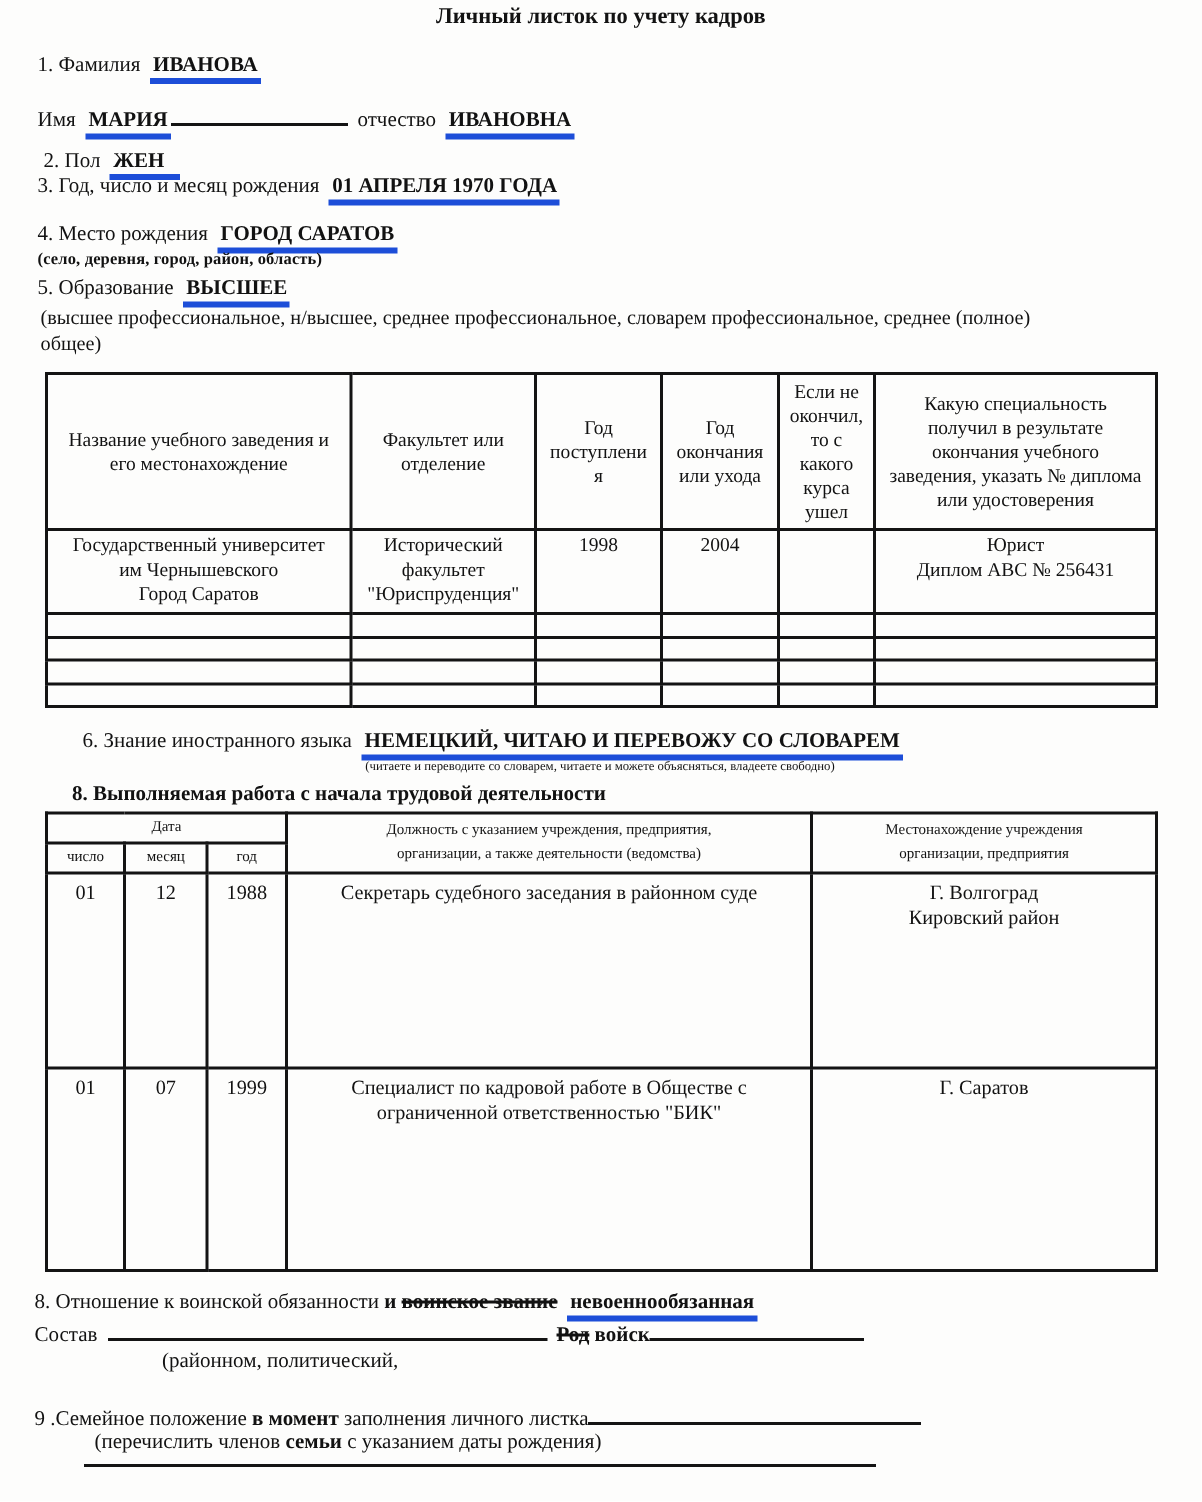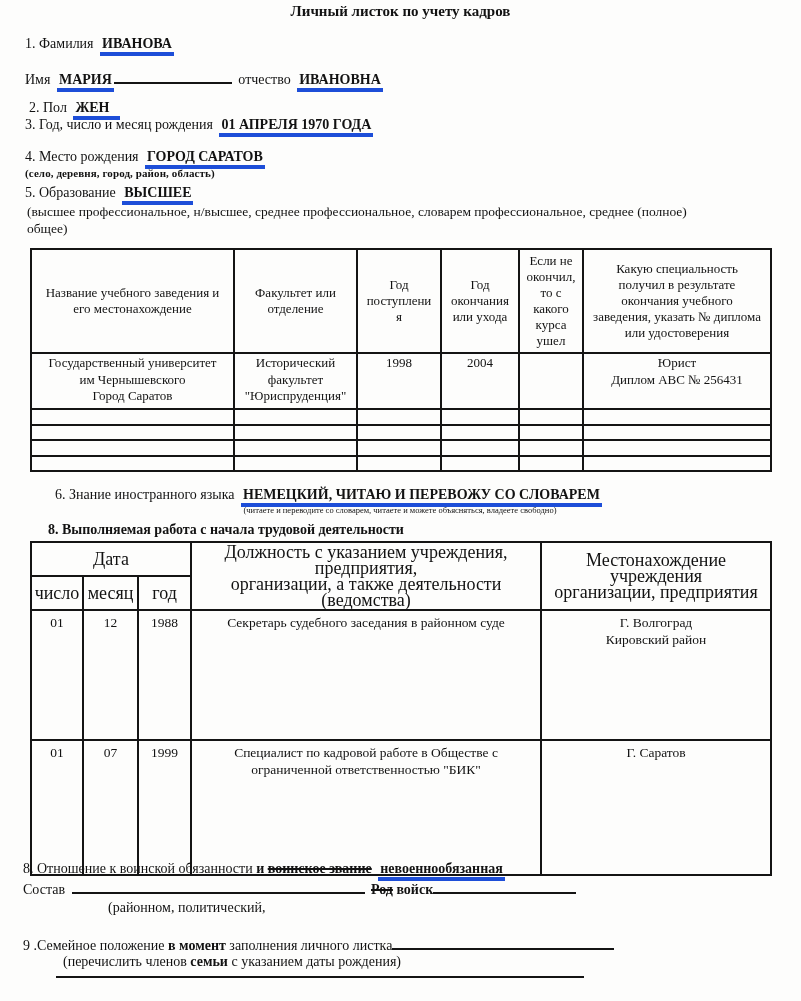--- a/index.html
+++ b/index.html
@@ -25,21 +25,21 @@
   .sb { font-weight:600; }
   table { border-collapse:collapse; table-layout:fixed; }
   th, td {
     border:2px solid #141414; margin:0; padding:1px 2px; text-align:center;
     font-weight:400; overflow:hidden; box-sizing:border-box;
   }
   .edu-table { position:absolute; left:30px; top:248px; width:740px; }
   .edu-table th { font-size:13px; line-height:16px; vertical-align:middle; }
   .edu-table td { font-size:13px; line-height:16.5px; vertical-align:top; }
   .work-table { position:absolute; left:30px; top:541px; width:740px; }
-  .work-table th { font-size:18px; line-height:16px; vertical-align:middle; }
+  .work-table th { font-size:10px; line-height:16px; vertical-align:middle; }
   .work-table td { font-size:13.5px; line-height:17px; vertical-align:top; padding-top:3px; }
   .botline { background:#141414; height:2px; }
 </style>
 </head>
 <body>
 
 <div class="page">
 
   <div class="abs ttl">Личный листок по учету кадров</div>
 

